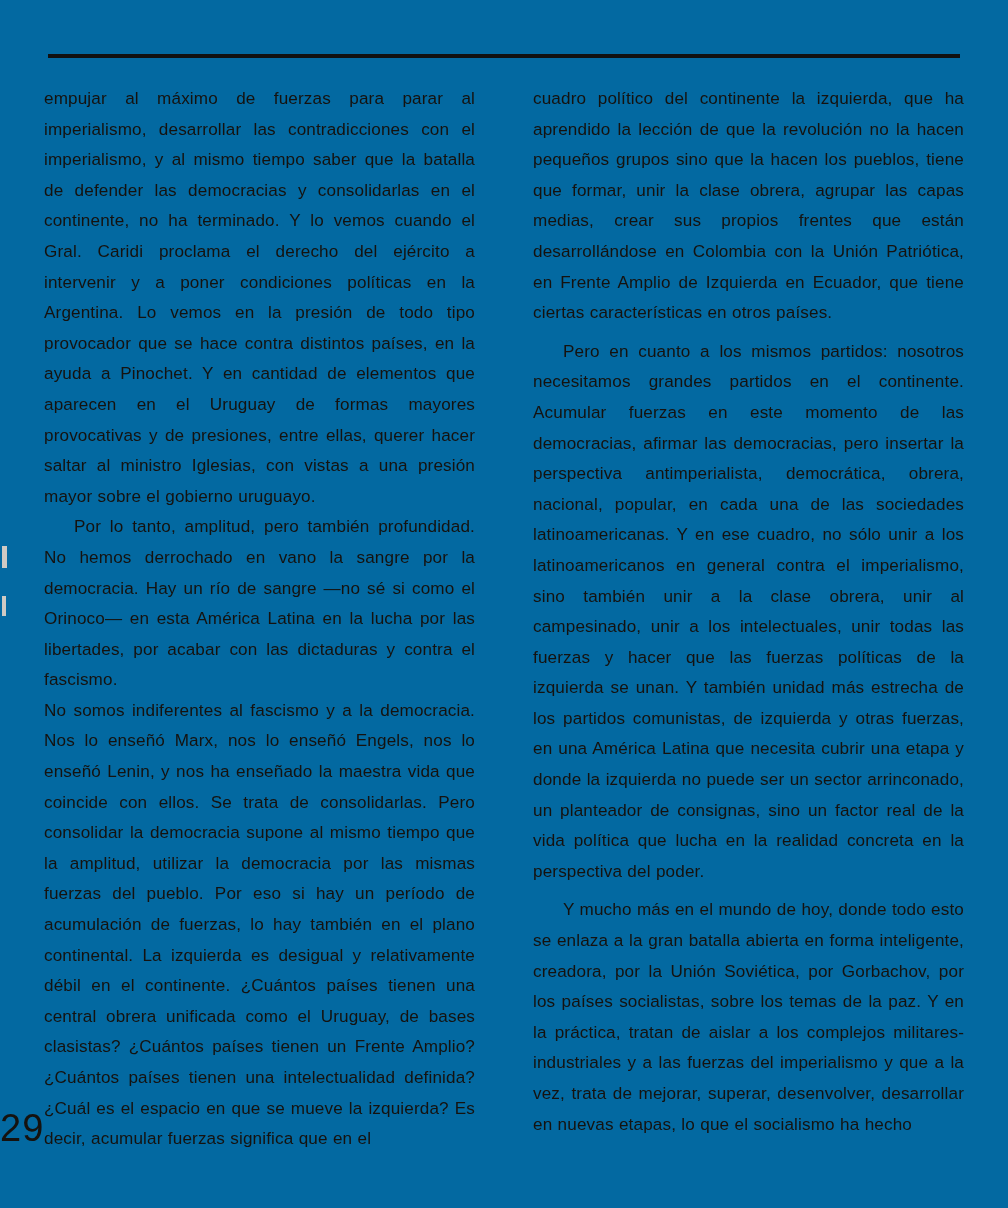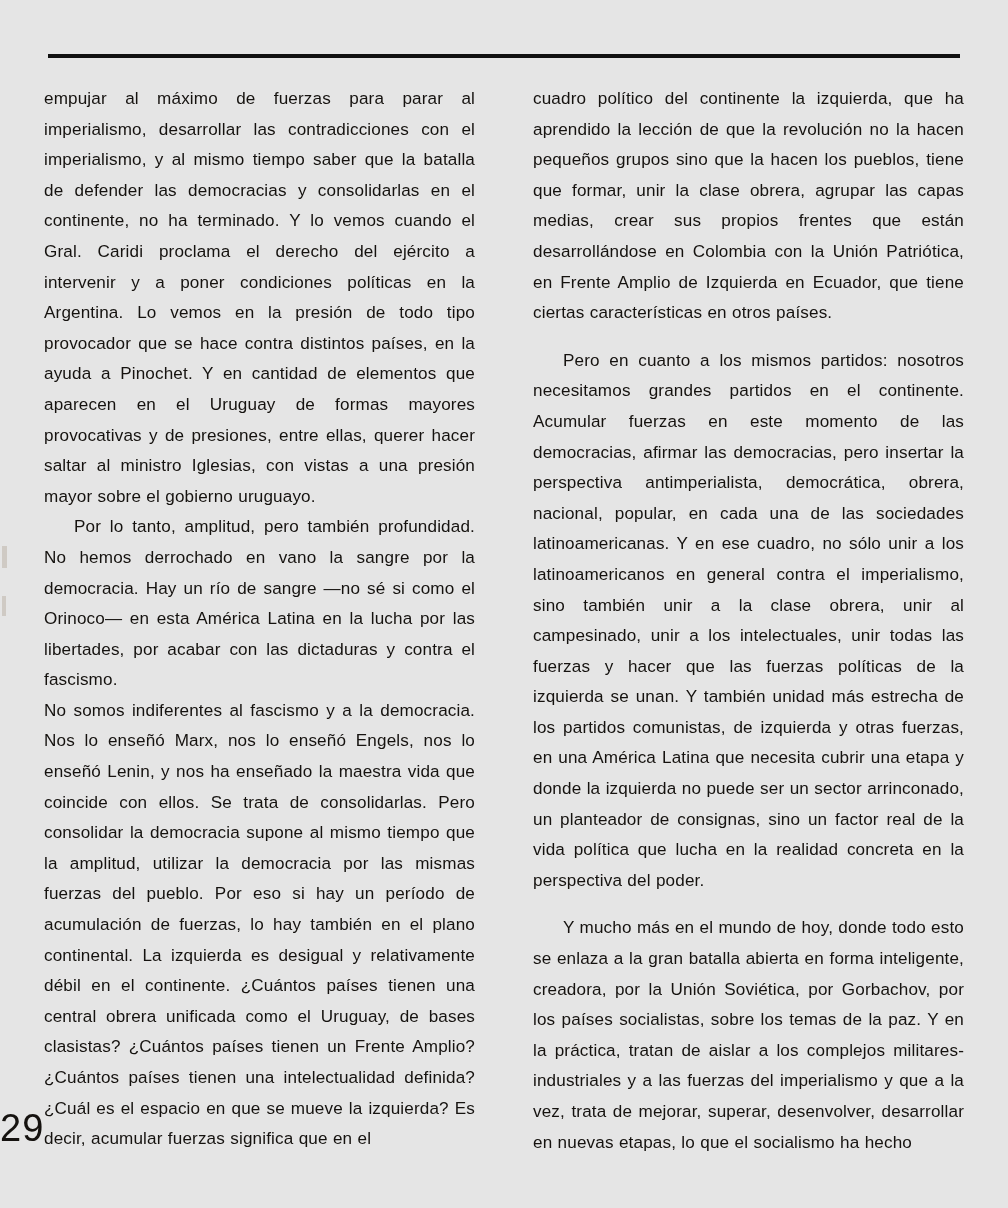--- a/index.html
+++ b/index.html
@@ -4,21 +4,21 @@
 <style>
   html, body {
     margin: 0;
     padding: 0;
     background: #ffffff;
   }
   .page {
     position: relative;
     width: 1008px;
     height: 1208px;
-    background: #e5e5e5;
+    background: #0369a1;
     font-family: "Liberation Sans", sans-serif;
     overflow: hidden;
   }
   .rule {
     position: absolute;
     left: 48px;
     top: 54px;
     width: 912px;
     height: 4px;
     background: #111111;
@@ -40,21 +40,21 @@
     line-height: 30.6px;
     text-align: justify;
     color: #15120f;
     letter-spacing: 0.15px;
     word-spacing: 0.4px;
   }
   p.indent {
     text-indent: 30px;
   }
   .col-right p + p {
-    margin-top: 17px;
+    margin-top: 8px;
   }
   .folio {
     position: absolute;
     left: 0;
     top: 1106px;
     width: 1008px;
     font-size: 38px;
     line-height: 44px;
     color: #15120f;
     font-family: "Liberation Sans", sans-serif;

